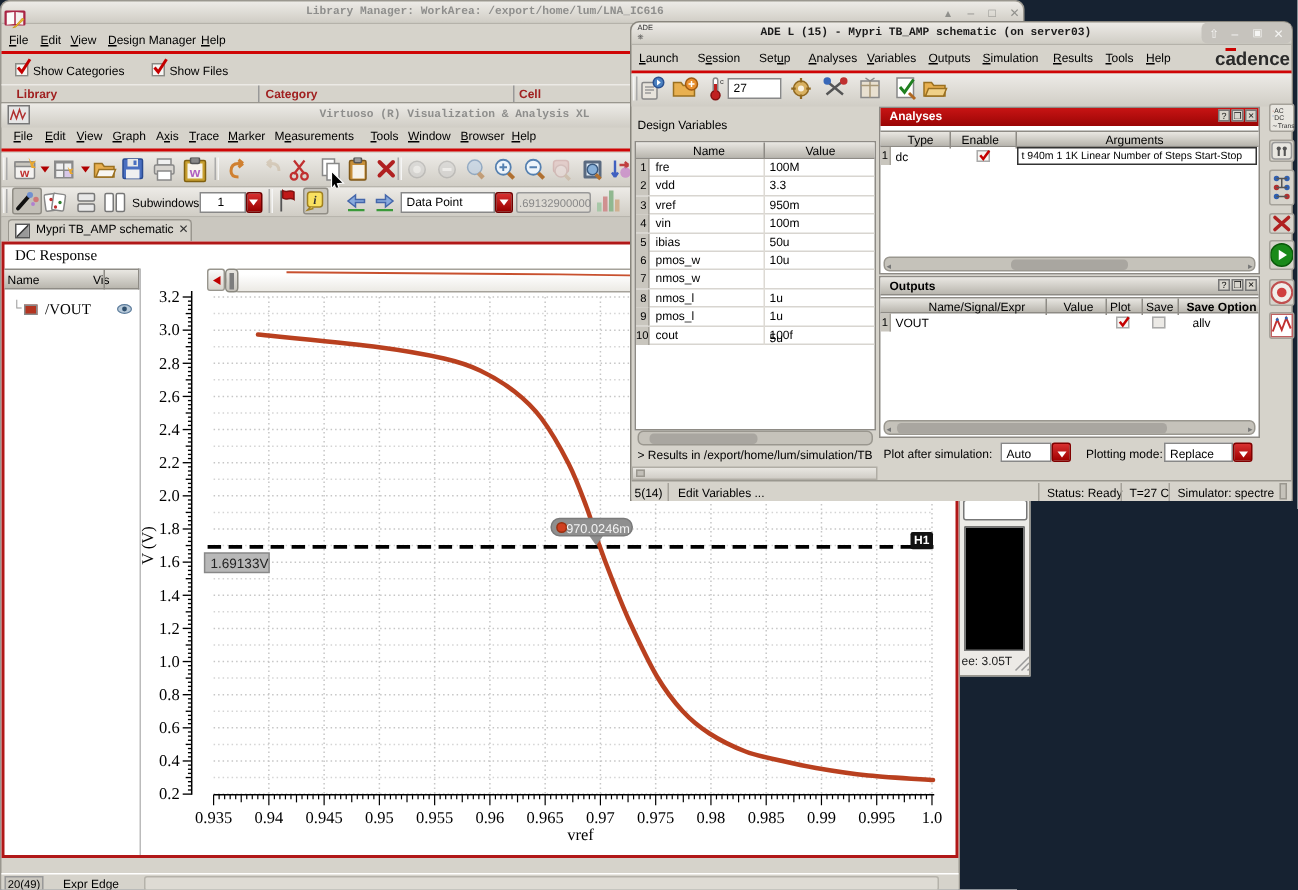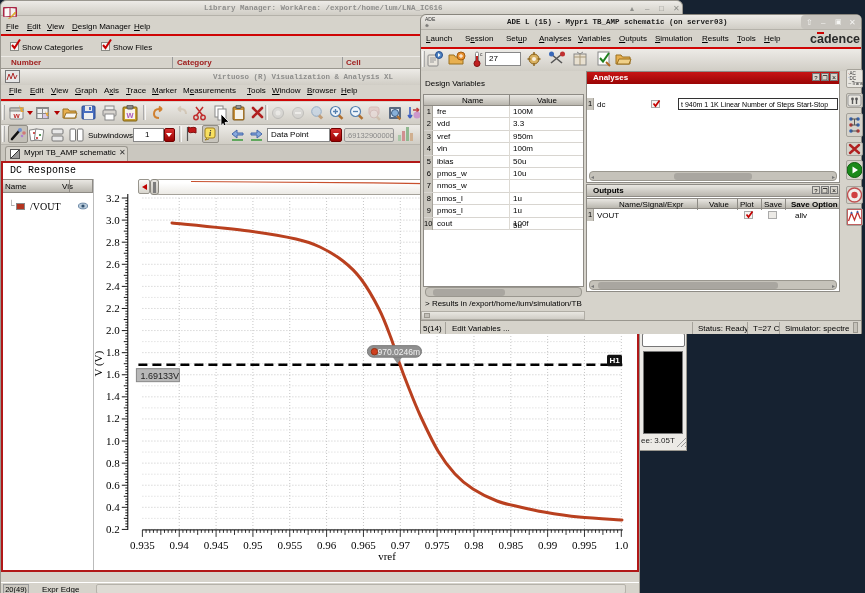--- a/index.html
+++ b/index.html
@@ -46,21 +46,21 @@
       </span>
     <span class="abs" style="left:21px; top:7px;">Show Categories</span>
     <span class="cb" style="position:absolute; left:100px; top:6px;">
         <svg style="position:absolute;left:-1px;top:-4px;overflow:visible;" width="12" height="12">
           <path d="M2 6 L4.5 9 L10 0.5" stroke="#c40000" stroke-width="2" fill="none"></path>
         </svg>
       </span>
     <span class="abs" style="left:112px; top:7px;">Show Files</span>
   </div>
   <div class="abs" style="left:0; top:55px; width:100%; height:35px; border-top:1px solid #eceae6;">
-    <span class="abs" style="left:10px; top:1px; color:#a02020; font-weight:bold;">Number</span>
+    <span class="abs" style="left:10px; top:1px; color:#a02020; font-weight:bold;">Library</span>
     <span class="abs" style="left:171px; top:0; width:1px; height:12px; background:#999;"></span>
     <span class="abs" style="left:176px; top:1px; color:#a02020; font-weight:bold;">Category</span>
     <span class="abs" style="left:341px; top:0; width:1px; height:12px; background:#999;"></span>
     <span class="abs" style="left:345px; top:1px; color:#a02020; font-weight:bold;">Cell</span>
   </div>
 </div>
 
 <div class="win" id="smallwin" style="left:634px; top:328px; width:53px; height:123px; background:#eceae6; border:1px solid #9a978f;">
   <div class="abs" style="left:7px; top:4px; width:43px; height:14px; background:#fff; border:1px solid #777; border-radius:2px;"></div>
   <div class="abs" style="left:8px; top:22px; width:40px; height:83px; background:#000; border:1px solid #777;"></div>
@@ -296,21 +296,21 @@
       <span class="abs" style="left:4px; top:2px; width:10px; height:10px; background:#fff; border:1px solid #555;"><svg width="8" height="8">
             <path d="M0 8 L8 0 L8 8 Z" fill="#999"></path>
             <path d="M0 8 L8 0" stroke="#333"></path>
           </svg></span>
       <span class="abs" style="left:18px; top:1px;">Mypri TB_AMP schematic</span>
       <span class="abs" style="left:113px; top:1px; font-size:8px; color:#333;">✕</span>
     </div>
   </div>
 
   <div class="abs" style="left:0; top:92px; width:638px; height:411px; background:#fff; border:2px solid #b11818;">
-    <div class="abs" style="left:7px; top:2px; font-family:Liberation Mono, monospace; font-size:10px;">DC Response</div>
+    <div class="abs" style="left:7px; top:2px; font-family:Liberation Serif, serif; font-size:10px;">DC Response</div>
     <div class="abs ghdr" style="left:0; top:16px; width:90px; height:14px; border-left:none;">
       <span class="abs" style="left:2px; top:2px;">Name</span>
       <span class="abs" style="left:59px; top:2px;text-align:right;">Vis</span>
       <span class="abs" style="left:66px; top:0; width:1px; height:13px; background:#8e8b85;"></span>
     </div>
     <div class="abs" style="left:90px; top:16px; width:1px; height:391px; background:#bbb;"></div>
     <div class="abs" style="left:0; top:38px; width:90px; height:14px;">
       <span class="abs" style="left:5px; top:-1px; color:#999; font-size:9px;">└</span>
       <span class="abs" style="left:13px; top:2px; width:9px; height:7px; background:#b43420; border:1px solid #888;"></span>
       <span class="abs" style="left:27px; top:0; font-family:'Liberation Serif',serif; font-size:10px;">/VOUT</span>
@@ -833,20 +833,27 @@
   <div class="abs" style="left:0; top:296px; width:164px; height:9px; background:linear-gradient(#e8e6e1,#d0cdc6); border:1px solid #b0ada5;">
     <span class="abs" style="left:2px; top:1px; width:6px; height:5px; background:#c2bfb8; border:1px solid #9a978f;"></span>
   </div>
   <div class="abs" style="left:165px; top:56px; width:254px; height:112px; border:1px solid #8e8b85; background:#fff;" id="analyses">
       <div class="abs" style="left:0;top:0;width:252px;height:12px;background:linear-gradient(#c81414,#9a0505);">
         <span class="abs" style="left:6px;top:1px;color:#fff;font-weight:bold;">Analyses</span>
         <span class="abs" style="left:225px;top:1px;width:8px;height:8px;background:#d8d5cd;border:1px solid #777;font-size:6px;text-align:center;line-height:8px;color:#111;">?</span>
         <span class="abs" style="left:234px;top:1px;width:8px;height:8px;background:#d8d5cd;border:1px solid #777;font-size:6px;text-align:center;line-height:8px;color:#111;">❐</span>
         <span class="abs" style="left:243px;top:1px;width:8px;height:8px;background:#d8d5cd;border:1px solid #777;font-size:7px;text-align:center;line-height:8px;color:#111;">×</span>
       </div>
+      <div class="abs ghdr" style="left:0;top:15px;width:252px;height:11px;border-left:none;border-right:none;">
+        <span class="abs" style="left:18px;top:1px;">Type</span>
+        <span class="abs" style="left:46px;top:0;width:1px;height:11px;background:#8e8b85;"></span>
+        <span class="abs" style="left:54px;top:1px;">Enable</span>
+        <span class="abs" style="left:90px;top:0;width:1px;height:11px;background:#8e8b85;"></span>
+        <span class="abs" style="left:150px;top:1px;">Arguments</span>
+      </div>
       <div class="abs" style="left:0;top:26px;width:252px;height:12px;">
         <span class="abs" style="left:0;top:0;width:7px;height:12px;background:#c9c6be;border-right:1px solid #a5a29a;font-size:7.5px;text-align:center;line-height:11px;">1</span>
         <span class="abs" style="left:10px;top:2px;">dc</span>
         <span class="abs" style="left:64px;top:2px;width:9px;height:8px;background:#f6f5f2;border:1px solid #aaa;">
           <svg style="position:absolute;left:0;top:-1px;overflow:visible;" width="9" height="9">
             <path d="M1.5 3.5 L3.5 6 L7.5 0.5" stroke="#c40000" stroke-width="1.7" fill="none"></path>
           </svg>
         </span>
         <span class="abs" style="left:91px;top:0;width:160px;height:12px;border:1px solid #333;background:#fff;">
           <span style="position:absolute;left:2px;top:2px;white-space:nowrap;font-size:7px;">t 940m 1 1K Linear Number of Steps Start-Stop</span>
@@ -886,20 +893,36 @@
         </span>
         <span class="abs" style="left:181px;top:2px;width:9px;height:8px;background:#eceae6;border:1px solid #aaa;"></span>
         <span class="abs" style="left:208px;top:2px;">allv</span>
       </div>
       <div class="abs" style="left:2px;top:95px;width:248px;height:10px;background:#c5c2ba;border:1px solid #9a978f;border-radius:4px;">
         <div class="abs" style="left:8px;top:1px;width:180px;height:7px;background:#a9a6a0;border-radius:3px;"></div>
         <span class="abs" style="left:1px;top:1px;font-size:6px;color:#777;">◂</span>
         <span class="abs" style="right:1px;top:1px;font-size:6px;color:#777;">▸</span>
       </div>
     </div>
+  <div class="abs" style="left:165px; top:277px; width:254px; height:22px;">
+    <span class="abs" style="left:3px; top:6px;">Plot after simulation:</span>
+    <span class="abs" style="left:81px; top:3px; width:34px; height:13px; background:#fff; border:1px solid #888;">
+        <span style="position:absolute;left:3px;top:2px;">Auto</span>
+      </span>
+    <span class="abs" style="left:115px; top:3px; width:13px; height:13px; background:linear-gradient(#d83030,#a00000); border:1px solid #800000; border-radius:2px;">
+        <span style="position:absolute;left:3px;top:5px;width:0;height:0;border-top:4px solid #fff;border-left:3.5px solid transparent;border-right:3.5px solid transparent;"></span>
+      </span>
+    <span class="abs" style="left:138px; top:6px;">Plotting mode:</span>
+    <span class="abs" style="left:190px; top:3px; width:46px; height:13px; background:#fff; border:1px solid #888;">
+        <span style="position:absolute;left:3px;top:2px;">Replace</span>
+      </span>
+    <span class="abs" style="left:236px; top:3px; width:13px; height:13px; background:linear-gradient(#d83030,#a00000); border:1px solid #800000; border-radius:2px;">
+        <span style="position:absolute;left:3px;top:5px;width:0;height:0;border-top:4px solid #fff;border-left:3.5px solid transparent;border-right:3.5px solid transparent;"></span>
+      </span>
+  </div>
   <div class="abs" style="left:423px; top:54px; width:21px; height:244px;" id="adeside">
       <div class="abs" style="left:2px;top:0px;width:17px;height:19px;background:#e8e6e0;border:1px solid #a5a29a;border-radius:2px;">
         <div style="font-size:4.5px;line-height:5px;color:#333;padding:1px;"><span style="color:#c03030;">·</span>AC<br><span style="color:#3060c0;">⁻</span>DC<br><span style="color:#555;">∼</span>Trans</div>
       </div>
       <div class="abs" style="left:2px;top:24px;width:17px;height:15px;background:#d6d3cb;border:1px solid #a5a29a;border-radius:2px;"><svg width="15" height="13">
           <rect x="1" y="1" width="13" height="11" rx="2" fill="#e8e6e0" stroke="#999"></rect>
           <circle cx="5.5" cy="5" r="1.4" fill="#555"></circle>
           <circle cx="9.5" cy="5" r="1.4" fill="#555"></circle>
           <path d="M5.5 6 v4 M9.5 6 v4" stroke="#555" stroke-width="1.4"></path>
         </svg></div>

